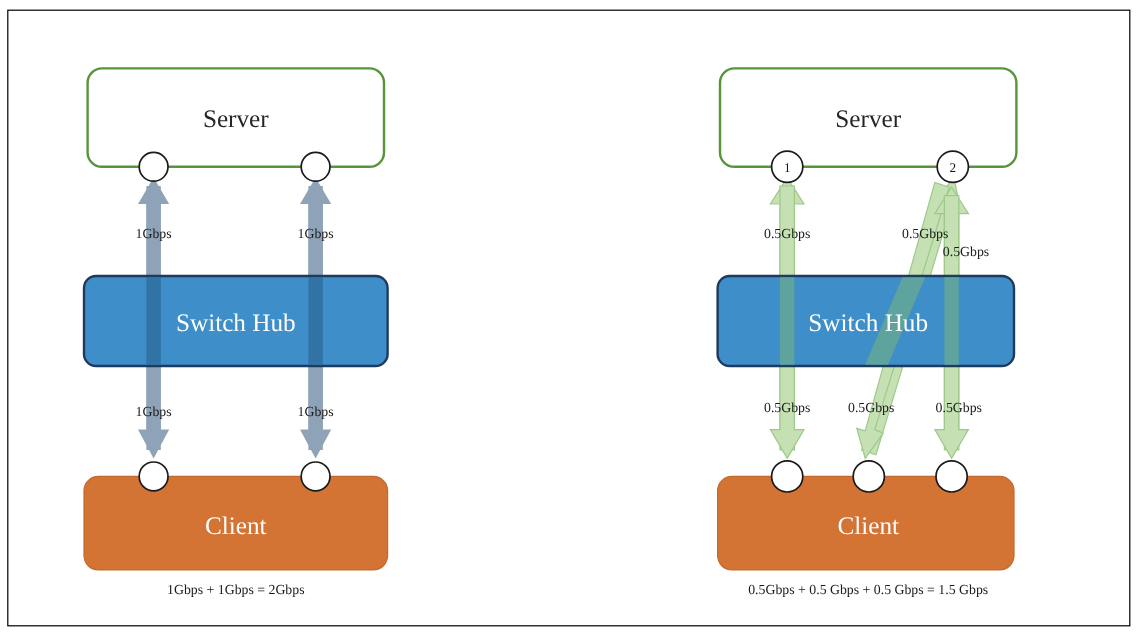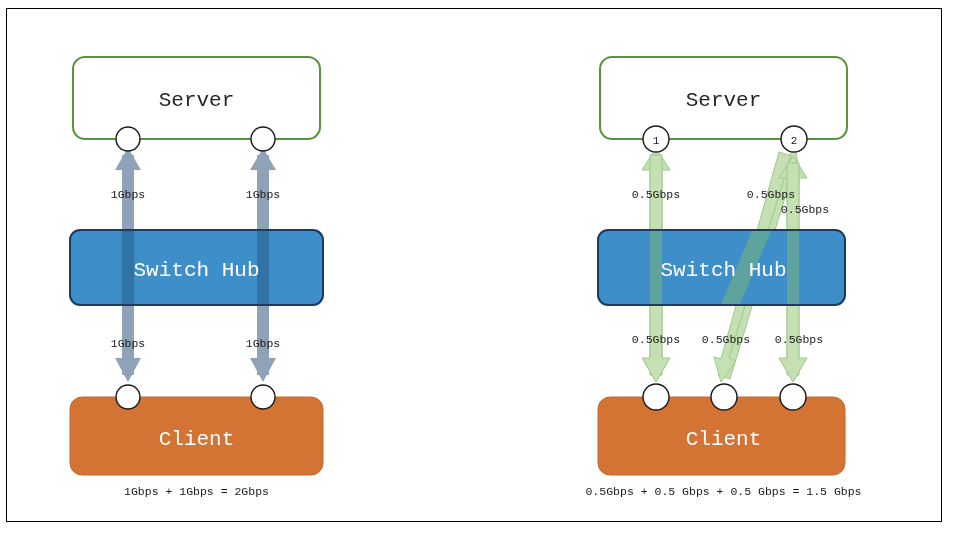--- a/index.html
+++ b/index.html
@@ -6,21 +6,21 @@
   html, body {
     margin: 0;
     padding: 0;
     background: #ffffff;
   }
   #canvas {
     position: relative;
     width: 954px;
     height: 534px;
     background: #ffffff;
-    font-family: Liberation Mono, monospace;
+    font-family: Liberation Serif, serif;
     overflow: hidden;
   }
   #frame {
     position: absolute;
     left: 6px;
     top: 8px;
     width: 936px;
     height: 514px;
     border: 1.5px solid #000000;
     box-sizing: border-box;

